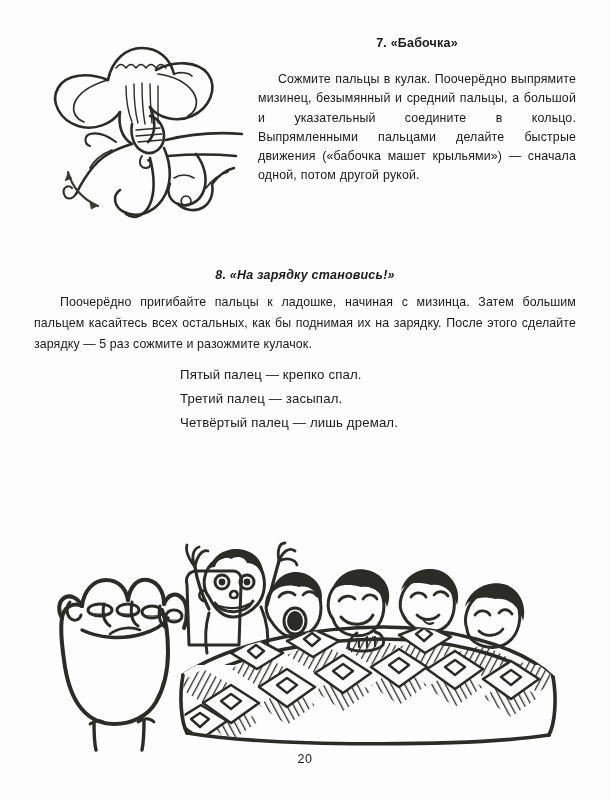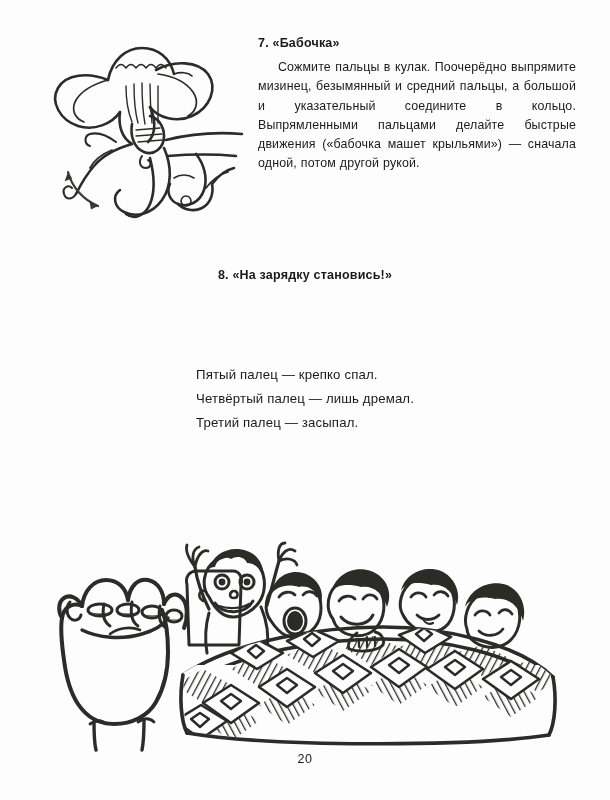--- a/index.html
+++ b/index.html
@@ -30,64 +30,66 @@
     width: 210px;
     height: 200px;
   }
   .sec7-illus svg { display: block; width: 210px; height: 200px; }
 
   .sec7-head {
     position: absolute;
     left: 258px;
     top: 36px;
     width: 318px;
+    text-align: center;
     font-size: 12.5px;
     font-weight: bold;
     letter-spacing: 0.2px;
   }
   .sec7-body {
     position: absolute;
     left: 258px;
-    top: 58px;
+    top: 70px;
     width: 318px;
     font-size: 12.4px;
     line-height: 19.3px;
     text-align: justify;
     text-indent: 20px;
     letter-spacing: 0.15px;
     word-spacing: 0.4px;
   }
 
   
   .sec8-head {
     position: absolute;
     left: 0px;
     top: 268px;
     width: 610px;
     text-align: center;
     font-size: 12.5px;
     font-weight: bold;
     letter-spacing: 0.2px;
+    font-style: italic;
   }
   .sec8-body {
     position: absolute;
     left: 34px;
     top: 292px;
     width: 542px;
     font-size: 12.4px;
     line-height: 21px;
     text-align: justify;
     text-indent: 26px;
     letter-spacing: 0.1px;
   }
 
   
   .poem {
     position: absolute;
-    left: 196px;
+    left: 180px;
     top: 363px;
     width: 330px;
     font-size: 13.2px;
     line-height: 24.2px;
     letter-spacing: 0.15px;
   }
   .poem-line { white-space: nowrap; }
 
   
   .fist-illus {
@@ -188,25 +190,26 @@
         <path d="M22,144 l-3.4,9.2 l7.6,-2.6 z"></path>
         <path d="M52,178 l-8.6,-4.4 l1.6,7.8 z"></path>
       </g>
     </svg>
   </div>
 
   <div class="sec7-head">7. «Бабочка»</div>
   <div class="sec7-body">Сожмите пальцы в кулак. Поочерёдно выпрямите мизинец, безымянный и средний пальцы, а большой и указательный соедините в кольцо. Выпрямленными пальцами делайте быстрые движения («бабочка машет крыльями») — сначала одной, потом другой рукой.</div>
 
   <div class="sec8-head">8. «На зарядку становись!»</div>
+  <div class="sec8-body">Поочерёдно пригибайте пальцы к ладошке, начиная с мизинца. Затем большим пальцем касайтесь всех остальных, как бы поднимая их на зарядку. После этого сделайте зарядку — 5 раз сожмите и разожмите кулачок.</div>
 
   <div class="poem">
     <div class="poem-line">Пятый палец — крепко спал.</div>
+    <div class="poem-line">Третий палец — засыпал.</div>
     <div class="poem-line">Четвёртый палец — лишь дремал.</div>
-    <div class="poem-line">Третий палец — засыпал.</div>
   </div>
 
   <div class="fist-illus">
     <svg viewBox="0 0 140 180" xmlns="http://www.w3.org/2000/svg">
       <g fill="none" stroke="#2b2b28" stroke-width="4" stroke-linecap="round" stroke-linejoin="round">
 
         <path d="M30,34 C22,30 12,34 10,46 C8,58 10,74 12,88
                  C14,104 18,120 26,132 C34,144 46,152 62,152
                  C80,152 96,144 104,130 C112,116 116,98 116,80
                  C116,64 114,48 110,38"></path>

